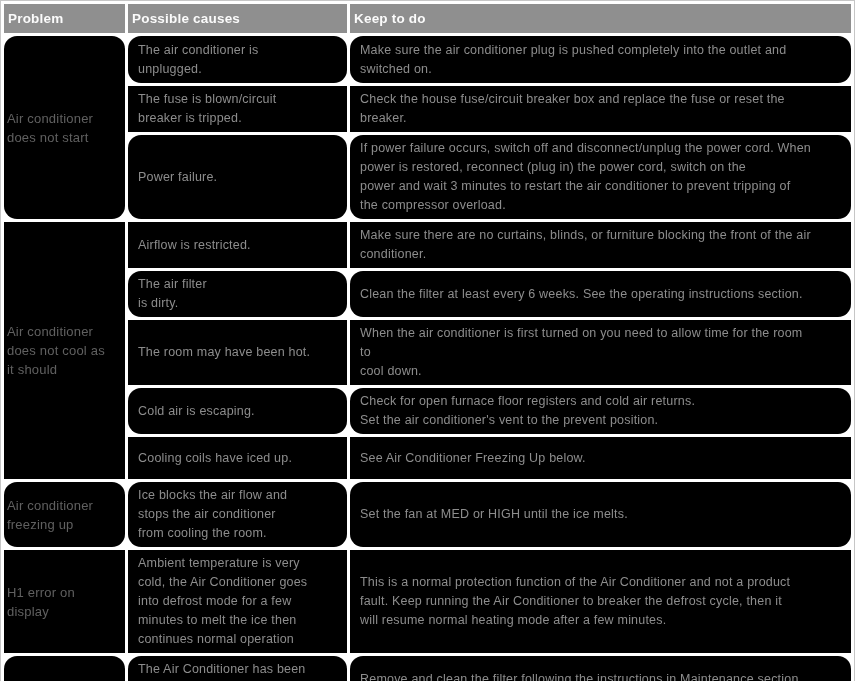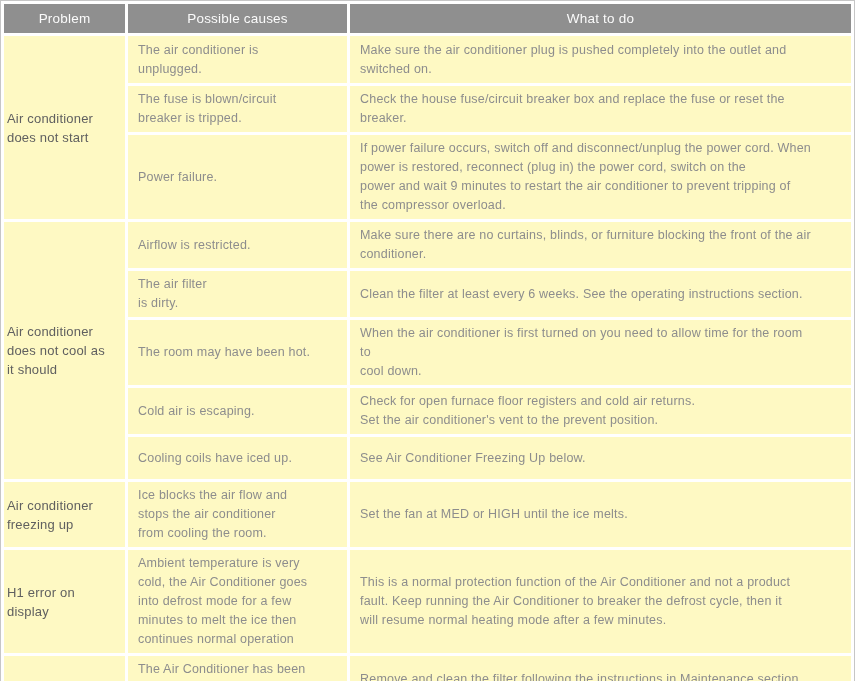--- a/index.html
+++ b/index.html
@@ -23,58 +23,58 @@
     background: #ffffff;
   }
   th, td {
     vertical-align: middle;
     letter-spacing: 0.2px;
   }
   th.hdr {
     background: #8f8f8f;
     color: #fbfbfb;
     font-size: 13.5px;
-    font-weight: 400;
-    text-align: center;
+    font-weight: 700;
+    text-align: left;
     height: 29px;
     padding: 0 4px;
   }
   td {
     font-size: 12.5px;
     line-height: 19px;
     color: #8d8d8d;
     white-space: pre-line;
     padding: 4px 4px 4px 10px;
   }
   td.problem {
     color: #606060;
     font-size: 13px;
     padding-left: 3px;
   }
   td.action {
     padding-right: 3px;
   }
-  td.light { background: #fef9c3; }
-  td.dark  { background: #fef9c3; }
+  td.light { background: #000000; border-radius: 13px; }
+  td.dark  { background: #000000; }
 </style>
 </head>
 <body>
 
 <div class="page">
   <table class="trouble">
     <colgroup>
       <col style="width:121px">
       <col style="width:219px">
       <col style="width:501px">
     </colgroup>
     <thead>
       <tr>
         <th class="hdr">Problem</th>
         <th class="hdr">Possible causes</th>
-        <th class="hdr">What to do</th>
+        <th class="hdr">Keep to do</th>
       </tr>
     </thead>
     <tbody>
 
       <tr style="height:47px">
         <td class="problem light" rowspan="3">Air conditioner
 does not start</td>
         <td class="light">The air conditioner is
 unplugged.</td>
         <td class="action light">Make sure the air conditioner plug is pushed completely into the outlet and
@@ -83,21 +83,21 @@
       <tr style="height:39px">
         <td class="dark">The fuse is blown/circuit
 breaker is tripped.</td>
         <td class="action dark">Check the house fuse/circuit breaker box and replace the fuse or reset the
 breaker.</td>
       </tr>
       <tr style="height:75px">
         <td class="light">Power failure.</td>
         <td class="action light">If power failure occurs, switch off and disconnect/unplug the power cord. When
 power is restored, reconnect (plug in) the power cord, switch on the
-power and wait 9 minutes to restart the air conditioner to prevent tripping of
+power and wait 3 minutes to restart the air conditioner to prevent tripping of
 the compressor overload.</td>
       </tr>
 
       <tr style="height:39px">
         <td class="problem dark" rowspan="5">Air conditioner
 does not cool as
 it should</td>
         <td class="dark">Airflow is restricted.</td>
         <td class="action dark">Make sure there are no curtains, blinds, or furniture blocking the front of the air
 conditioner.</td>

